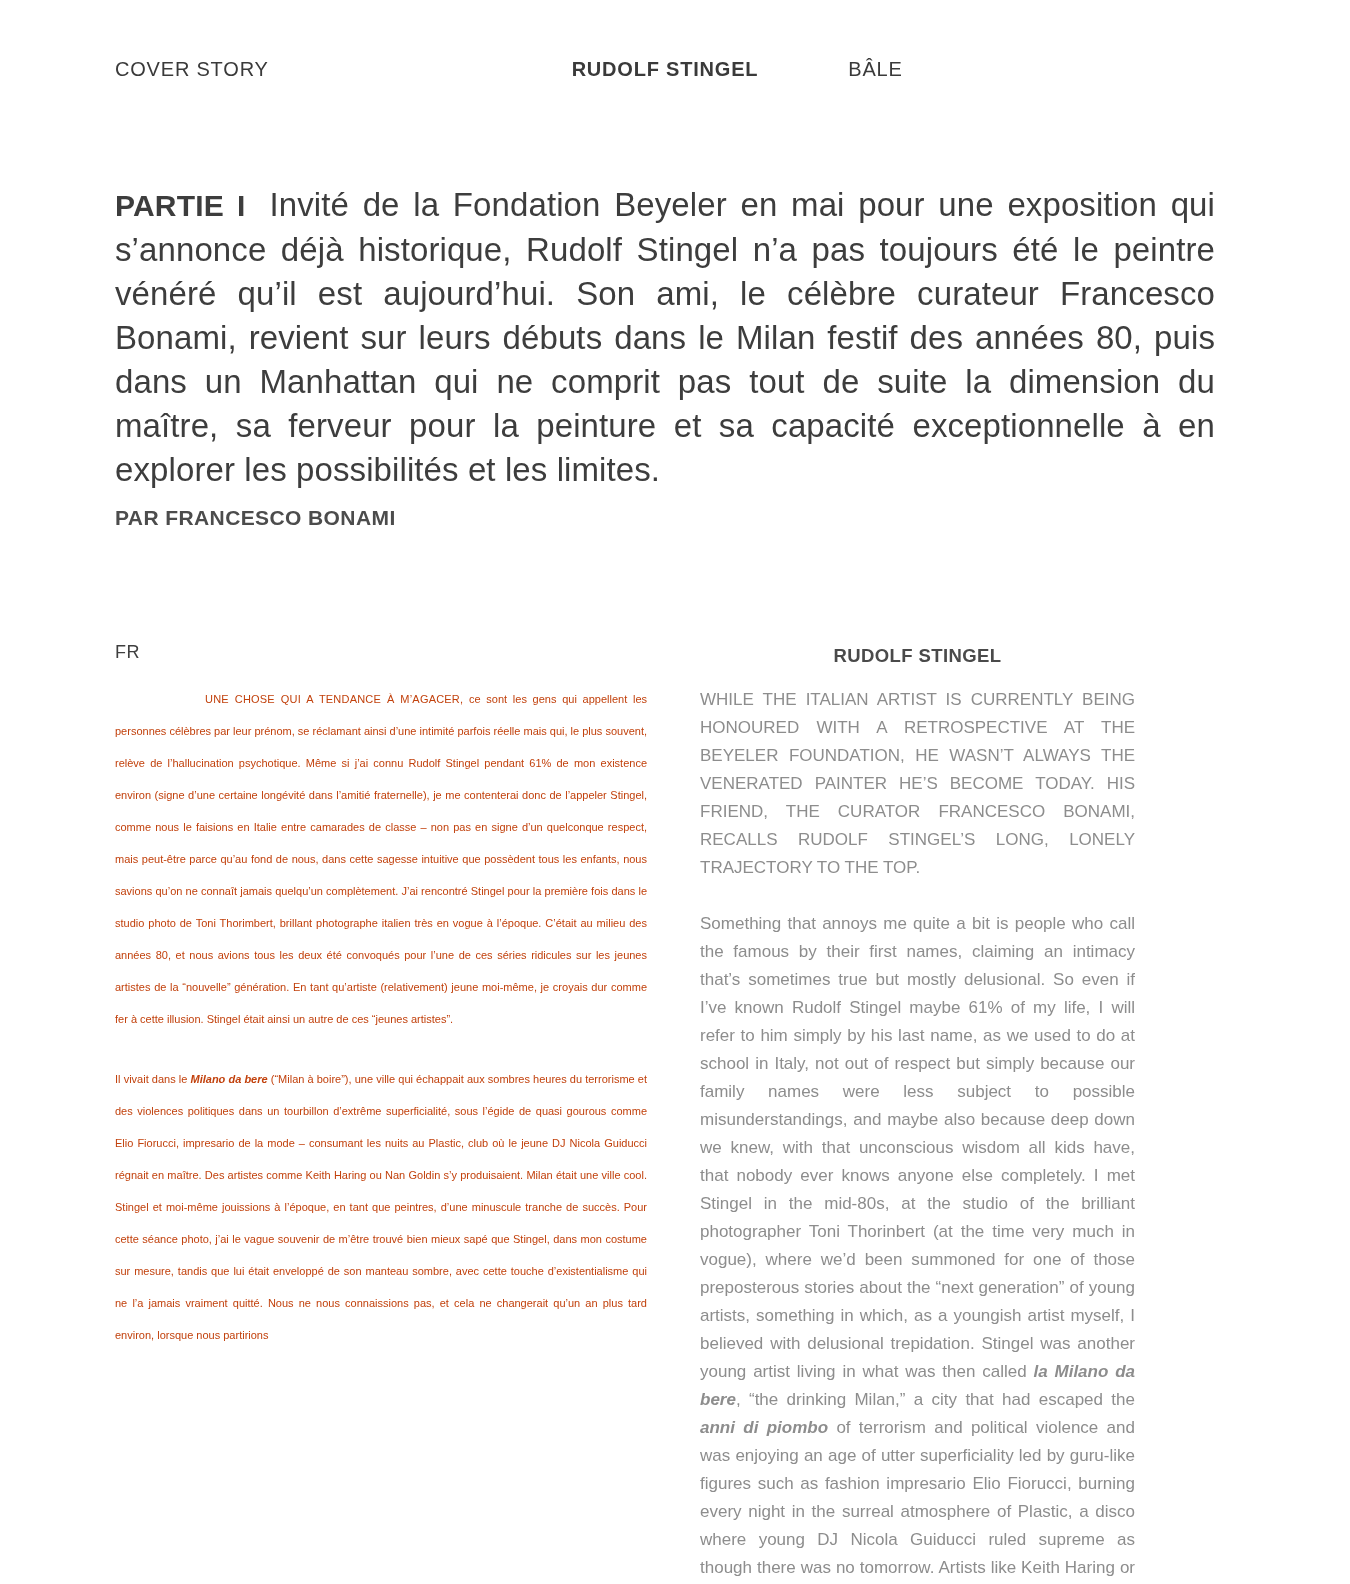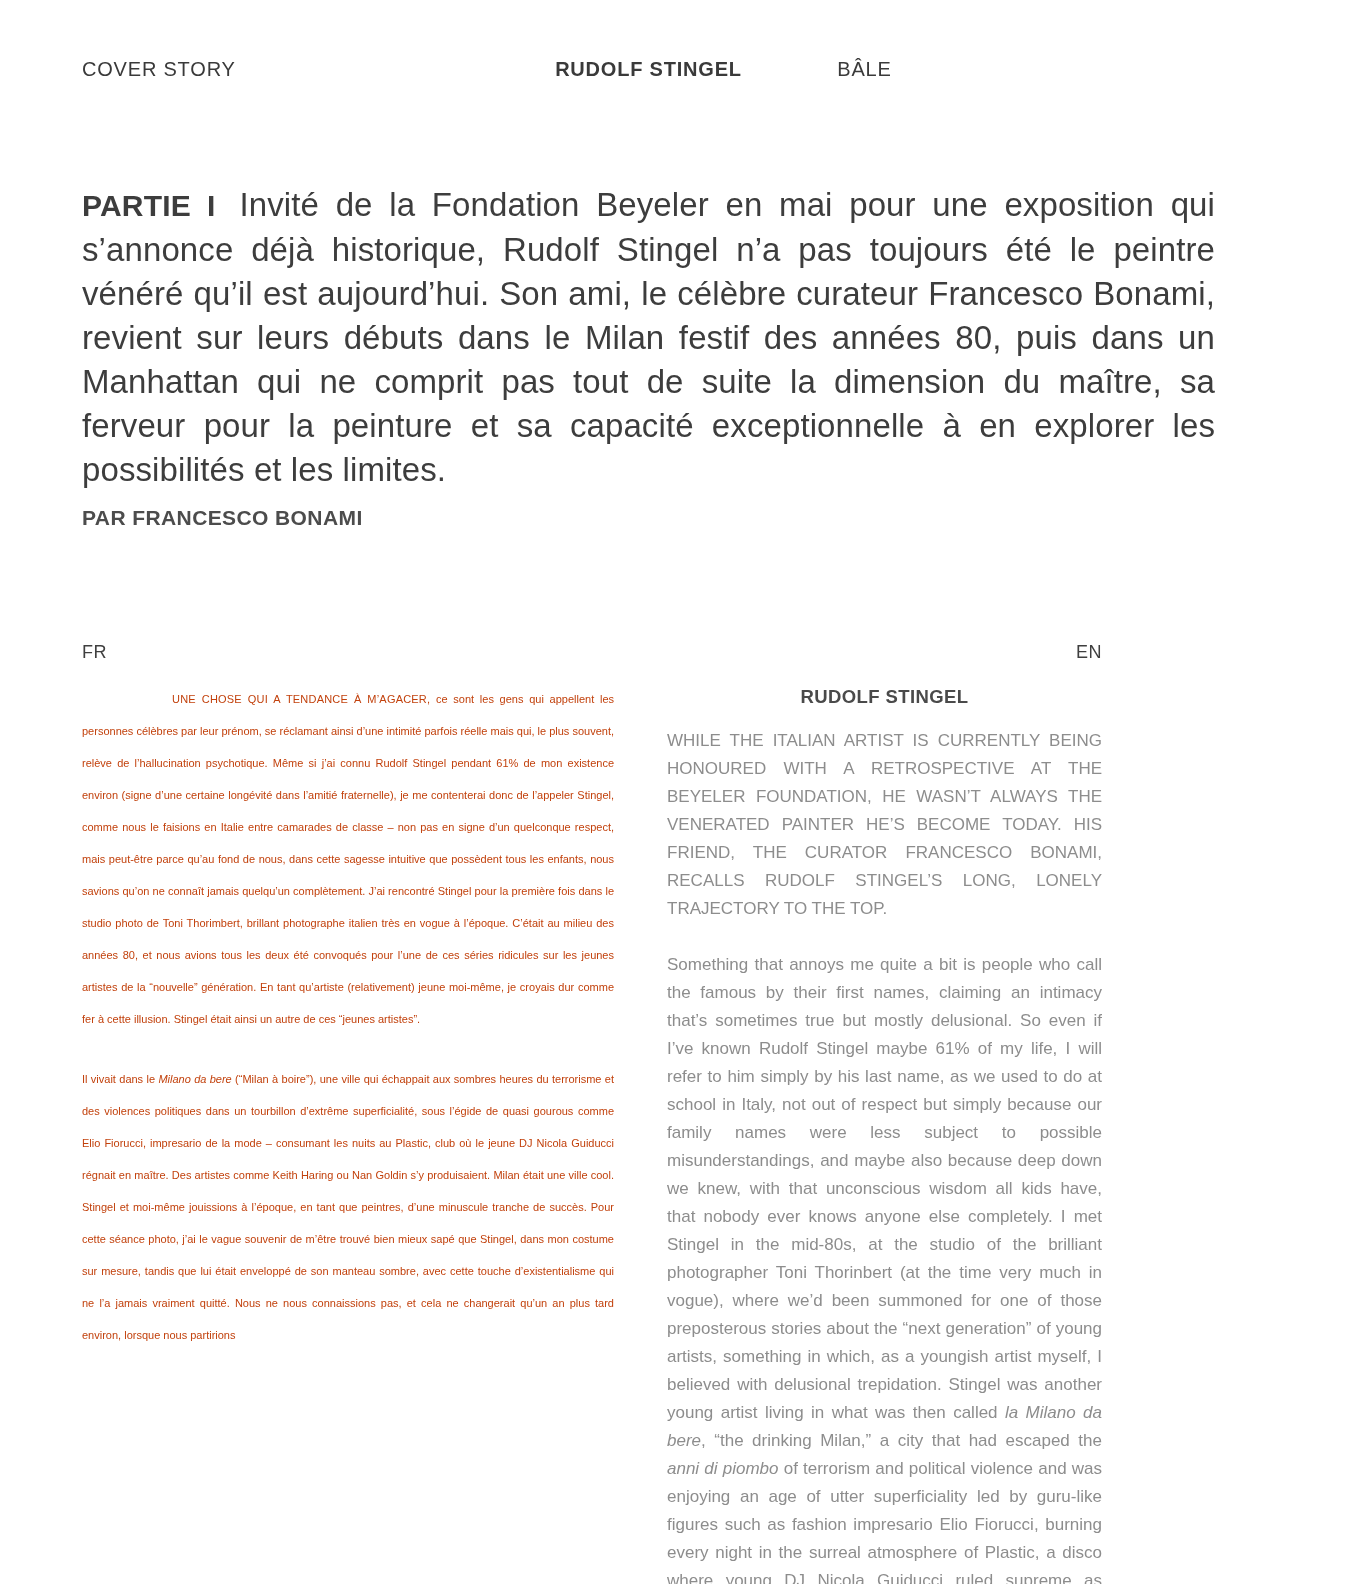--- a/index.html
+++ b/index.html
@@ -11,21 +11,21 @@
     width: 1350px;
     height: 1584px;
     font-family: "Liberation Sans", sans-serif;
     color: #3d3d3d;
     overflow: hidden;
   }
   .page {
     box-sizing: border-box;
     width: 1350px;
     height: 1120px;
-    padding: 58px 135px 0 82px;
+    padding: 58px 135px 0 115px;
     background: #ffffff;
   }
   
   .masthead {
     display: flex;
     align-items: baseline;
     font-size: 20px;
     letter-spacing: 0.8px;
     color: #3a3a3a;
   }
@@ -93,21 +93,21 @@
     color: #4a4a4a;
     line-height: 28px;
   }
   .col-en .body-p {
     font-size: 17px;
     line-height: 28px;
     color: #8d8d8d;
   }
   .col-en .standfirst-caps { margin-top: 16px; }
   .col-en .main-en { margin-top: 28px; }
-  i { font-style: italic; }
+  i { font-style: italic; font-weight: bold; }
 </style>
 </head>
 <body>
 
 <div class="page">
 
   <header class="masthead">
     <span class="mast-left">COVER STORY</span>
     <span class="mast-center">RUDOLF STINGEL</span>
     <span class="mast-right">BÂLE</span>
@@ -120,21 +120,20 @@
 
   <section class="columns">
 
     <div class="col-fr" lang="fr">
       <div class="lang-label">FR</div>
       <p class="body-p first"><span class="caps-lead">UNE CHOSE QUI A TENDANCE À M’AGACER,</span><span> ce sont les gens qui appellent les personnes célèbres par leur prénom, se réclamant ainsi d’une intimité parfois réelle mais qui, le plus souvent, relève de l’hallucination psychotique. Même si j’ai connu Rudolf Stingel pendant 61% de mon existence environ (signe d’une certaine longévité dans l’amitié fraternelle), je me contenterai donc de l’appeler Stingel, comme nous le faisions en Italie entre camarades de classe – non pas en signe d’un quelconque respect, mais peut-être parce qu’au fond de nous, dans cette sagesse intuitive que possèdent tous les enfants, nous savions qu’on ne connaît jamais quelqu’un complètement. J’ai rencontré Stingel pour la première fois dans le studio photo de Toni Thorimbert, brillant photographe italien très en vogue à l’époque. C’était au milieu des années 80, et nous avions tous les deux été convoqués pour l’une de ces séries ridicules sur les jeunes artistes de la “nouvelle” génération. En tant qu’artiste (relativement) jeune moi-même, je croyais dur comme fer à cette illusion. Stingel était ainsi un autre de ces “jeunes artistes”.</span></p>
       <p class="body-p"><span>Il vivait dans le </span><i>Milano da bere</i><span> (“Milan à boire”), une ville qui échappait aux sombres heures du terrorisme et des violences politiques dans un tourbillon d’extrême superficialité, sous l’égide de quasi gourous comme Elio Fiorucci, impresario de la mode – consumant les nuits au Plastic, club où le jeune DJ Nicola Guiducci régnait en maître. Des artistes comme Keith Haring ou Nan Goldin s’y produisaient. Milan était une ville cool. Stingel et moi-même jouissions à l’époque, en tant que peintres, d’une minuscule tranche de succès. Pour cette séance photo, j’ai le vague souvenir de m’être trouvé bien mieux sapé que Stingel, dans mon costume sur mesure, tandis que lui était enveloppé de son manteau sombre, avec cette touche d’existentialisme qui ne l’a jamais vraiment quitté. Nous ne nous connaissions pas, et cela ne changerait qu’un an plus tard environ, lorsque nous partirions</span></p>
     </div>
 
     <div class="col-en" lang="en">
-      <div class="lang-label right">EN</div>
       <h3 class="en-title">RUDOLF STINGEL</h3>
       <p class="body-p standfirst-caps">WHILE THE ITALIAN ARTIST IS CURRENTLY BEING HONOURED WITH A RETROSPECTIVE AT THE BEYELER FOUNDATION, HE WASN’T ALWAYS THE VENERATED PAINTER HE’S BECOME TODAY. HIS FRIEND, THE CURATOR FRANCESCO BONAMI, RECALLS RUDOLF STINGEL’S LONG, LONELY TRAJECTORY TO THE TOP.</p>
       <p class="body-p main-en"><span>Something that annoys me quite a bit is people who call the famous by their first names, claiming an intimacy that’s sometimes true but mostly delusional. So even if I’ve known Rudolf Stingel maybe 61% of my life, I will refer to him simply by his last name, as we used to do at school in Italy, not out of respect but simply because our family names were less subject to possible misunderstandings, and maybe also because deep down we knew, with that unconscious wisdom all kids have, that nobody ever knows anyone else completely. I met Stingel in the mid-80s, at the studio of the brilliant photographer Toni Thorinbert (at the time very much in vogue), where we’d been summoned for one of those preposterous stories about the “next generation” of young artists, something in which, as a youngish artist myself, I believed with delusional trepidation. Stingel was another young artist living in what was then called </span><i>la Milano da bere</i><span>, “the drinking Milan,” a city that had escaped the </span><i>anni di piombo</i><span> of terrorism and political violence and was enjoying an age of utter superficiality led by guru-like figures such as fashion impresario Elio Fiorucci, burning every night in the surreal atmosphere of Plastic, a disco where young DJ Nicola Guiducci ruled supreme as though there was no tomorrow. Artists like Keith Haring or Nan Goldin had shows</span></p>
     </div>
 
   </section>
 
 </div>
 
 </body></html>

